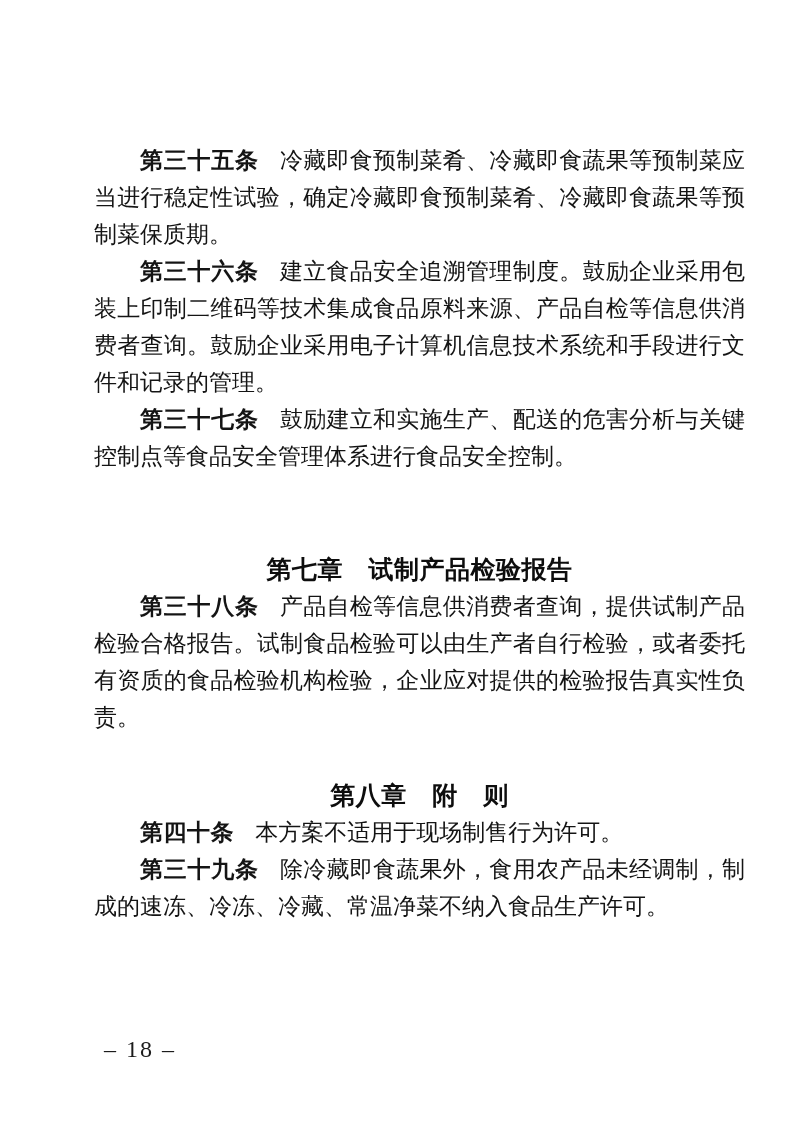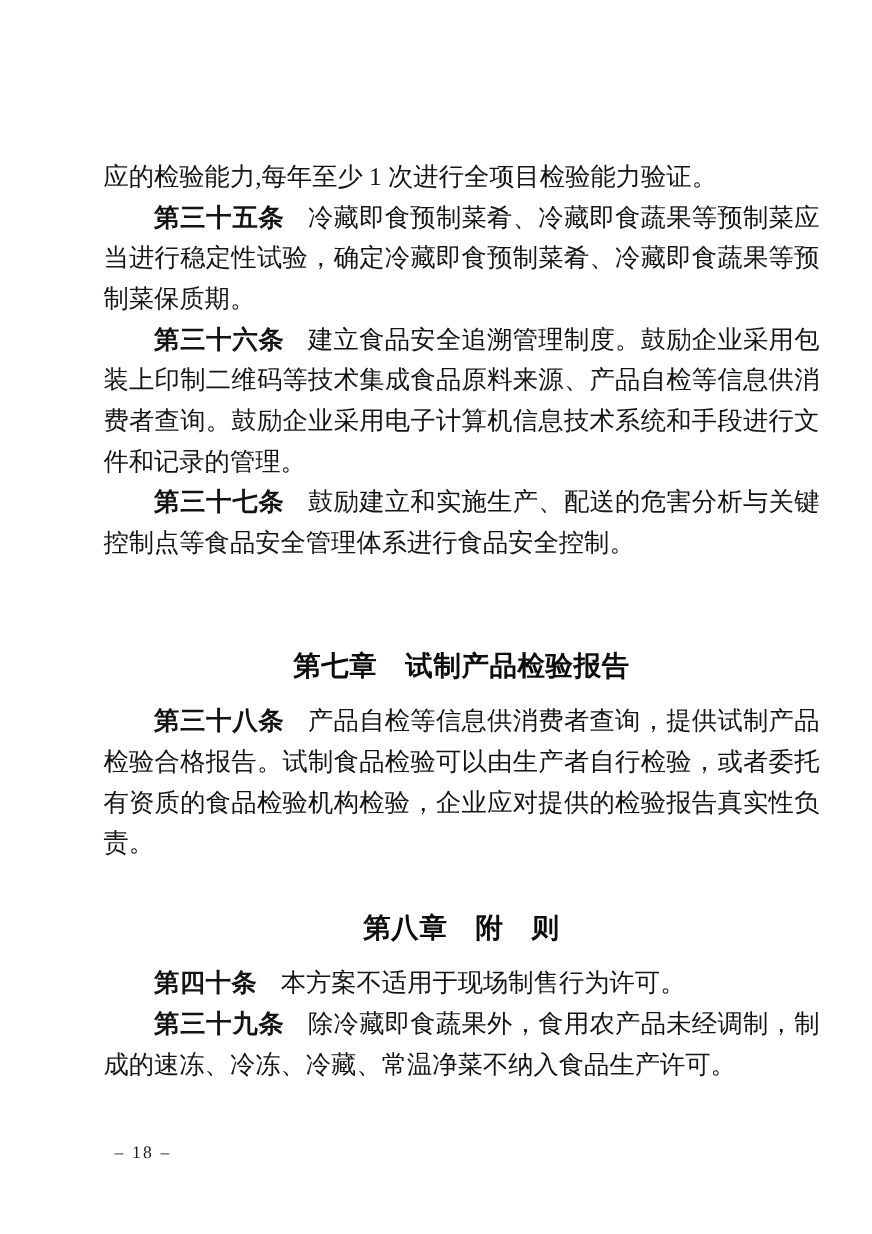--- a/index.html
+++ b/index.html
@@ -33,53 +33,52 @@
   .article { text-indent: 2em; }
 
   .article .lead {
     font-weight: 700;
     font-family: "Liberation Sans", "DejaVu Sans", sans-serif;
     margin-right: 0.92em;
     letter-spacing: 0.5px;
   }
 
   .chapter {
-    margin: 12px;
+    margin: 0;
     font-size: 25px;
     font-weight: 700;
     font-family: "Liberation Sans", "DejaVu Sans", sans-serif;
     text-align: center;
     text-align-last: center;
     text-indent: 0;
     line-height: 37px;
     letter-spacing: 0.5px;
     color: #0d0d0d;
   }
 
   .chapter-7 { margin-top: 76px; }
   .chapter-8 { margin-top: 41px; }
 
   .page-number {
     position: absolute;
     left: 104px;
     top: 1036px;
-    font-size: 16px;
+    font-size: 24px;
     line-height: 26px;
     letter-spacing: 2px;
     color: #1c1c1c;
     font-family: "Liberation Serif", "DejaVu Serif", serif;
   }
 </style>
 </head>
 <body>
 
 <div class="page">
   <div class="content">
 
-    <p class="continuation">应的检验能力,每年至少 1 次进行全项目检验能力验证。</p>
 
     <p class="article"><span class="lead">第三十五条</span><span>冷藏即食预制菜肴、冷藏即食蔬果等预制菜应当进行稳定性试验，确定冷藏即食预制菜肴、冷藏即食蔬果等预制菜保质期。</span></p>
 
     <p class="article"><span class="lead">第三十六条</span><span>建立食品安全追溯管理制度。鼓励企业采用包装上印制二维码等技术集成食品原料来源、产品自检等信息供消费者查询。鼓励企业采用电子计算机信息技术系统和手段进行文件和记录的管理。</span></p>
 
     <p class="article"><span class="lead">第三十七条</span><span>鼓励建立和实施生产、配送的危害分析与关键控制点等食品安全管理体系进行食品安全控制。</span></p>
 
     <h2 class="chapter chapter-7">第七章　试制产品检验报告</h2>
 
     <p class="article"><span class="lead">第三十八条</span><span>产品自检等信息供消费者查询，提供试制产品检验合格报告。试制食品检验可以由生产者自行检验，或者委托有资质的食品检验机构检验，企业应对提供的检验报告真实性负责。</span></p>

